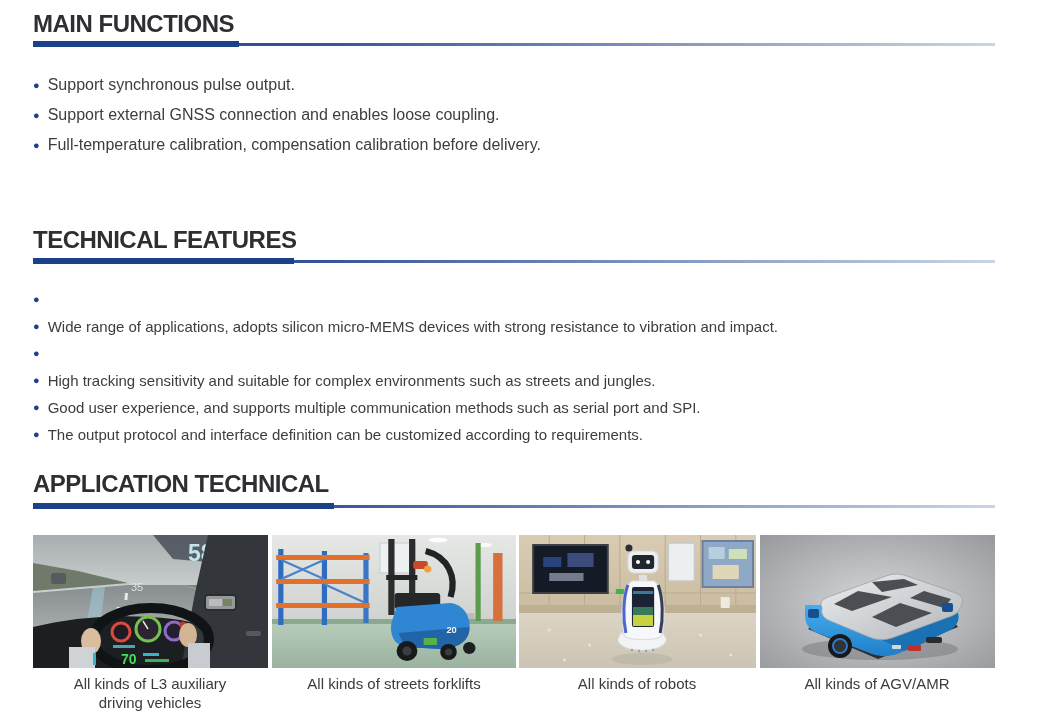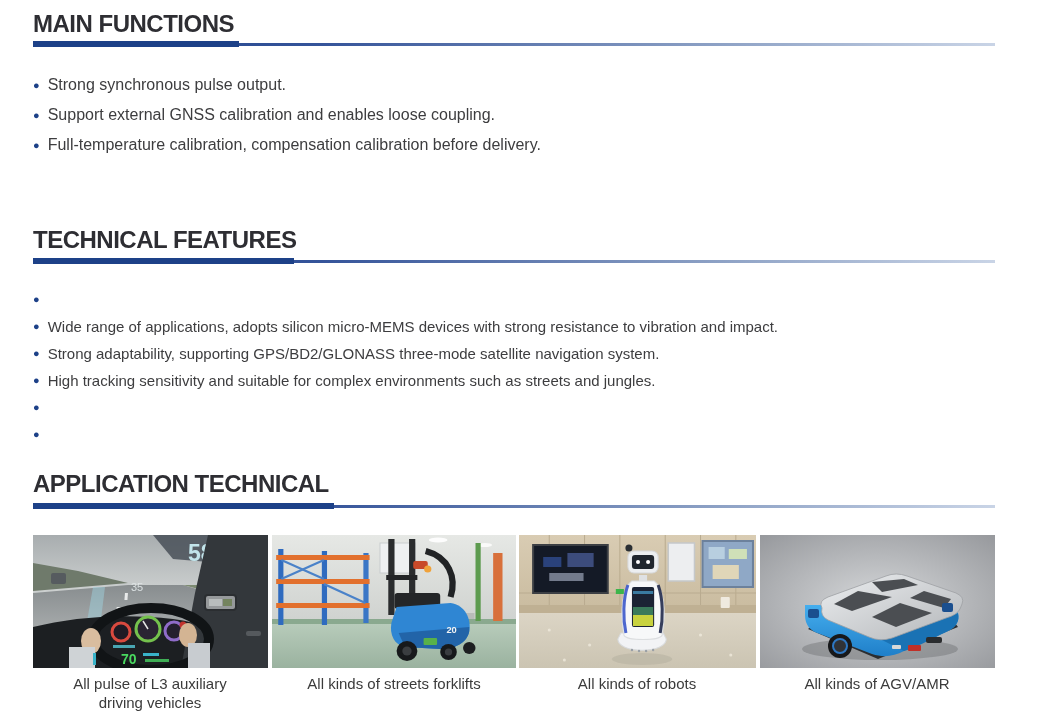--- a/index.html
+++ b/index.html
@@ -27,25 +27,25 @@
 <div class="page">
 
   <h2 class="sec-title" style="top:10px">MAIN FUNCTIONS</h2>
   <div class="rule" style="top:41px">
     <div class="rule-thin"></div>
     <div class="rule-thick" style="width:206px"></div>
   </div>
   <ul class="bullets bullets-lg" style="top:70px">
     <li>
       <span class="bullet-dot">●</span>
-      <span>Strong synchronous pulse output.</span>
-    </li>
-    <li>
-      <span class="bullet-dot">●</span>
-      <span>Support external GNSS calibration and enables loose coupling.</span>
+      <span>Support synchronous pulse output.</span>
+    </li>
+    <li>
+      <span class="bullet-dot">●</span>
+      <span>Support external GNSS connection and enables loose coupling.</span>
     </li>
     <li>
       <span class="bullet-dot">●</span>
       <span>Full-temperature calibration, compensation calibration before delivery.</span>
     </li>
   </ul>
 
   <h2 class="sec-title" style="top:226px">TECHNICAL FEATURES</h2>
   <div class="rule" style="top:258px">
     <div class="rule-thin"></div>
@@ -54,31 +54,32 @@
   <ul class="bullets bullets-sm" style="top:286px">
     <li>
       <span class="bullet-dot">●</span>
     </li>
     <li>
       <span class="bullet-dot">●</span>
       <span>Wide range of applications, adopts silicon micro-MEMS devices with strong resistance to vibration and impact.</span>
     </li>
     <li>
       <span class="bullet-dot">●</span>
-      <span>Strong adaptability, supporting GPS/BD2/GLONASS three-mode satellite navigation system.</span>
     </li>
     <li>
       <span class="bullet-dot">●</span>
       <span>High tracking  sensitivity and suitable for complex environments such as streets and jungles.</span>
     </li>
     <li>
       <span class="bullet-dot">●</span>
-    </li>
-    <li>
-      <span class="bullet-dot">●</span>
+      <span>Good user experience, and supports multiple communication methods such as serial port and SPI.</span>
+    </li>
+    <li>
+      <span class="bullet-dot">●</span>
+      <span>The output protocol and interface definition can be customized according to requirements.</span>
     </li>
   </ul>
 
   <h2 class="sec-title" style="top:470px">APPLICATION TECHNICAL</h2>
   <div class="rule" style="top:503px">
     <div class="rule-thin"></div>
     <div class="rule-thick" style="width:301px"></div>
   </div>
 
   <div class="figure" style="left:33px;width:235px">
@@ -276,18 +277,18 @@
       <circle cx="80" cy="111" r="12" fill="#17181a"></circle>
       <circle cx="80" cy="111" r="7" fill="#303236" stroke="#2e77c2" stroke-width="2"></circle>
       <rect x="48" y="74" width="11" height="9" rx="2" fill="#1a4f8f"></rect>
       <rect x="182" y="68" width="11" height="9" rx="2" fill="#1a4f8f"></rect>
       <rect x="148" y="110" width="13" height="6" rx="1" fill="#c03028"></rect>
       <rect x="166" y="102" width="16" height="6" rx="2" fill="#2a2c2e"></rect>
       <rect x="132" y="110" width="9" height="4" rx="1" fill="#d8d8d8"></rect>
     </svg>
   </div>
 
-  <p class="caption" style="left:50px">All pulse of L3 auxiliary driving vehicles</p>
+  <p class="caption" style="left:50px">All kinds of L3 auxiliary driving vehicles</p>
   <p class="caption" style="left:294px">All kinds of streets forklifts</p>
   <p class="caption" style="left:537px">All kinds of robots</p>
   <p class="caption" style="left:777px">All kinds of AGV/AMR</p>
 
 </div>
 
 </body></html>

